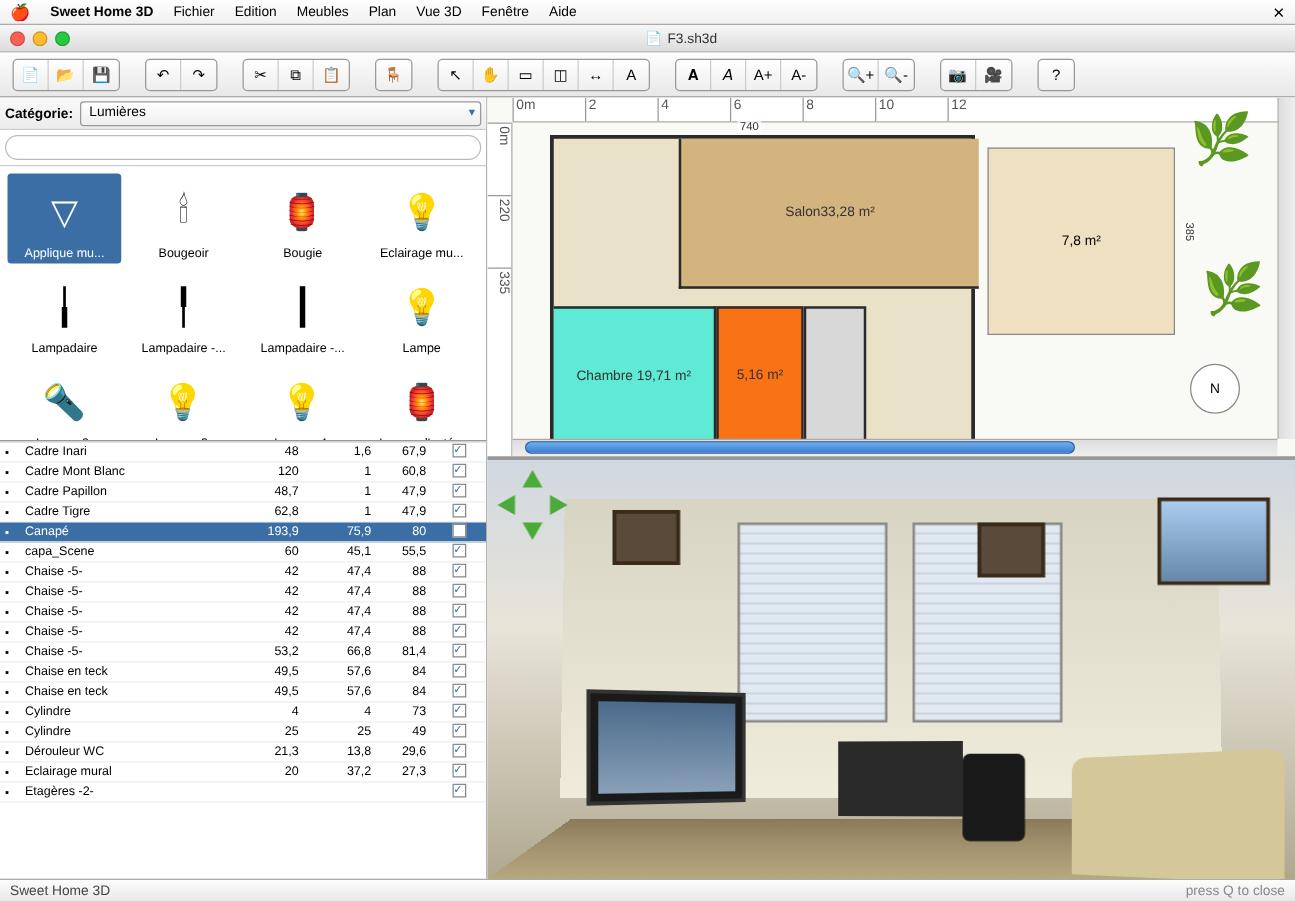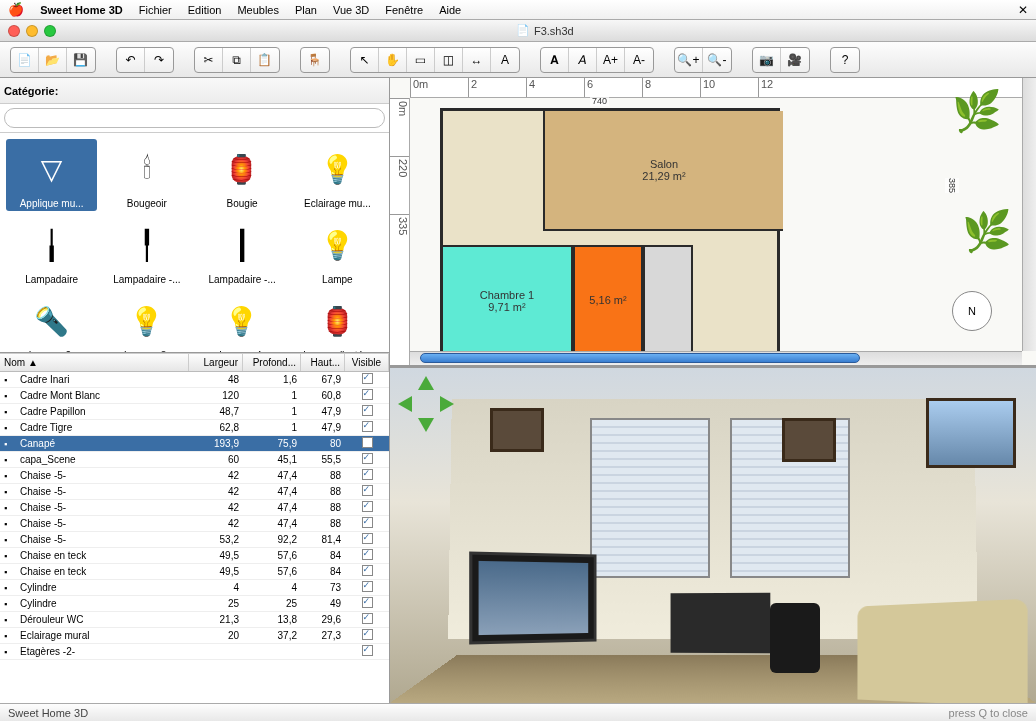--- a/index.html
+++ b/index.html
@@ -51,21 +51,21 @@
 .chk::after { content: "✓"; color: #3a6ea5; font-size: 9px; position: absolute; top: -2px; left: 0; }
 .frow.selected .chk::after { color: #fff; }
 .rightpane { flex: 1; display: flex; flex-direction: column; background: #fff; }
 .planview { flex: 0 0 290px; border-bottom: 3px solid #999; position: relative; overflow: hidden; background: #f9f9f6; }
 .ruler-h { position: absolute; top: 0; left: 20px; right: 0; height: 20px; background: #fff; border-bottom: 1px solid #aaa; display: flex; font-size: 9px; }
 .ruler-h span { border-left: 1px solid #999; padding-left: 2px; width: 58px; color: #555; }
 .ruler-v { position: absolute; top: 20px; left: 0; width: 20px; bottom: 0; background: #fff; border-right: 1px solid #aaa; display: flex; flex-direction: column; font-size: 9px; }
 .ruler-v span { border-top: 1px solid #999; height: 58px; writing-mode: vertical-rl; color: #555; padding-top: 2px; }
 .planarea { position: absolute; top: 20px; left: 20px; right: 14px; bottom: 14px; }
 .floorplan { position: absolute; top: 10px; left: 30px; width: 340px; height: 250px; border: 3px solid #2a2a2a; background: #eae2c8; }
-.room { position: absolute; border: 2px solid #2a2a2a; display: flex; flex-direction: column; align-items: center; justify-content: center; font-size: 10px; color: #333; text-align: center; }
+.room { position: absolute; border: 2px solid #2a2a2a; display: flex; flex-direction: row; align-items: center; justify-content: center; font-size: 10px; color: #333; text-align: center; }
 .room-salon { top: 0; left: 100px; width: 240px; height: 120px; background: #d4b47e; border-top: none; border-right: none; }
 .room-chambre { bottom: 0; left: 0; width: 130px; height: 110px; background: #5eead4; border-left: none; border-bottom: none; }
 .room-bath { bottom: 0; left: 130px; width: 70px; height: 110px; background: #f97316; }
 .room-wc { bottom: 0; left: 200px; width: 50px; height: 110px; background: #d8d8d8; }
 .room-cuisine { bottom: 0; right: 0; width: 90px; height: 60px; background: #d6d6d6; border-bottom: none; border-right: none; }
 .terrace { position: absolute; top: 20px; left: 380px; width: 150px; height: 150px; border: 1px solid #888; background: #eee0c0; display: flex; align-items: center; justify-content: center; font-size: 10px; }
 .tree { position: absolute; font-size: 40px; color: #4a7a2a; }
 .compass { position: absolute; bottom: 20px; right: 30px; width: 40px; height: 40px; border: 1px solid #888; border-radius: 50%; display: flex; align-items: center; justify-content: center; font-size: 10px; background: #fff; }
 .planscroll-h { position: absolute; bottom: 0; left: 20px; right: 14px; height: 14px; background: linear-gradient(#ddd,#eee); border-top: 1px solid #aaa; }
 .planscroll-h .thumb2 { position: absolute; left: 10px; width: 440px; height: 10px; top: 1px; background: linear-gradient(#6ab0f3,#3a7ed0); border: 1px solid #2a5a9a; border-radius: 8px; }
@@ -221,20 +221,23 @@
         <span style="font-size:12px">?</span>
       </div>
     </div>
     <div class="tgap"></div>
   </div>
 
 <div class="workspace">
   <div class="leftpane">
     <div class="catrow">
       <span class="catlabel">Catégorie:</span>
+      <div class="catselect">
+        <span>Lumières</span>
+      </div>
     </div>
     <div class="searchrow">
       <div class="searchwrap">
         <input class="searchbox" type="text" placeholder="" style="">
       </div>
     </div>
     <div class="catalog" id="catalog-grid">
         <div class="catitem selected">
           <div class="thumb">▽</div>
           <div class="label">Applique mu...</div>
@@ -279,27 +282,20 @@
           <div class="thumb">💡</div>
           <div class="label">Lampe -4-</div>
         </div>
         <div class="catitem">
           <div class="thumb">🏮</div>
           <div class="label">Lampe d'exté...</div>
         </div>
       </div>
 
     <div class="furnlist">
-      <div class="furnhead">
-        <div class="fc-name">Nom ▲</div>
-        <div class="fc-w">Largeur</div>
-        <div class="fc-d">Profond...</div>
-        <div class="fc-h">Haut...</div>
-        <div class="fc-v">Visible</div>
-      </div>
       <div id="furn-rows">
           <div class="frow">
             <div class="ic">▪</div>
             <div class="nm">Cadre Inari</div>
             <div class="nw">48</div>
             <div class="nd">1,6</div>
             <div class="nh">67,9</div>
             <div class="nv"><span class="chk"></span></div>
           </div>
           <div class="frow">
@@ -371,21 +367,21 @@
             <div class="nm">Chaise -5-</div>
             <div class="nw">42</div>
             <div class="nd">47,4</div>
             <div class="nh">88</div>
             <div class="nv"><span class="chk"></span></div>
           </div>
           <div class="frow">
             <div class="ic">▪</div>
             <div class="nm">Chaise -5-</div>
             <div class="nw">53,2</div>
-            <div class="nd">92,2</div>
+            <div class="nd">66,8</div>
             <div class="nh">81,4</div>
             <div class="nv"><span class="chk"></span></div>
           </div>
           <div class="frow">
             <div class="ic">▪</div>
             <div class="nm">Chaise en teck</div>
             <div class="nw">49,5</div>
             <div class="nd">57,6</div>
             <div class="nh">84</div>
             <div class="nv"><span class="chk"></span></div>
@@ -456,30 +452,33 @@
       <div class="ruler-v" id="ruler-v">
           <span>0m</span>
           <span>220</span>
           <span>335</span>
         </div>
       <div class="planarea">
         <div class="dimlabel" style="top:-2px; left:180px;">740</div>
         <div class="floorplan">
           <div class="room room-salon">
             <span>Salon</span>
-            <span>21,29 m²</span>
+            <span>33,28 m²</span>
           </div>
           <div class="room room-chambre">
             <span>Chambre 1</span>
             <span>9,71 m²</span>
           </div>
           <div class="room room-bath">
               <span>5,16 m²</span>
             </div>
           <div class="room room-wc"></div>
+        </div>
+        <div class="terrace">
+          <span>7,8 m²</span>
         </div>
         <div class="dimlabel" style="top:80px; left:535px; writing-mode:vertical-rl;">385</div>
         <div class="tree" style="top:-10px; right:20px;">🌿</div>
         <div class="tree" style="top:110px; right:10px;">🌿</div>
         <div class="compass">
             <span>N</span>
           </div>
       </div>
       <div class="planscroll-h">
           <div class="thumb2"></div>

